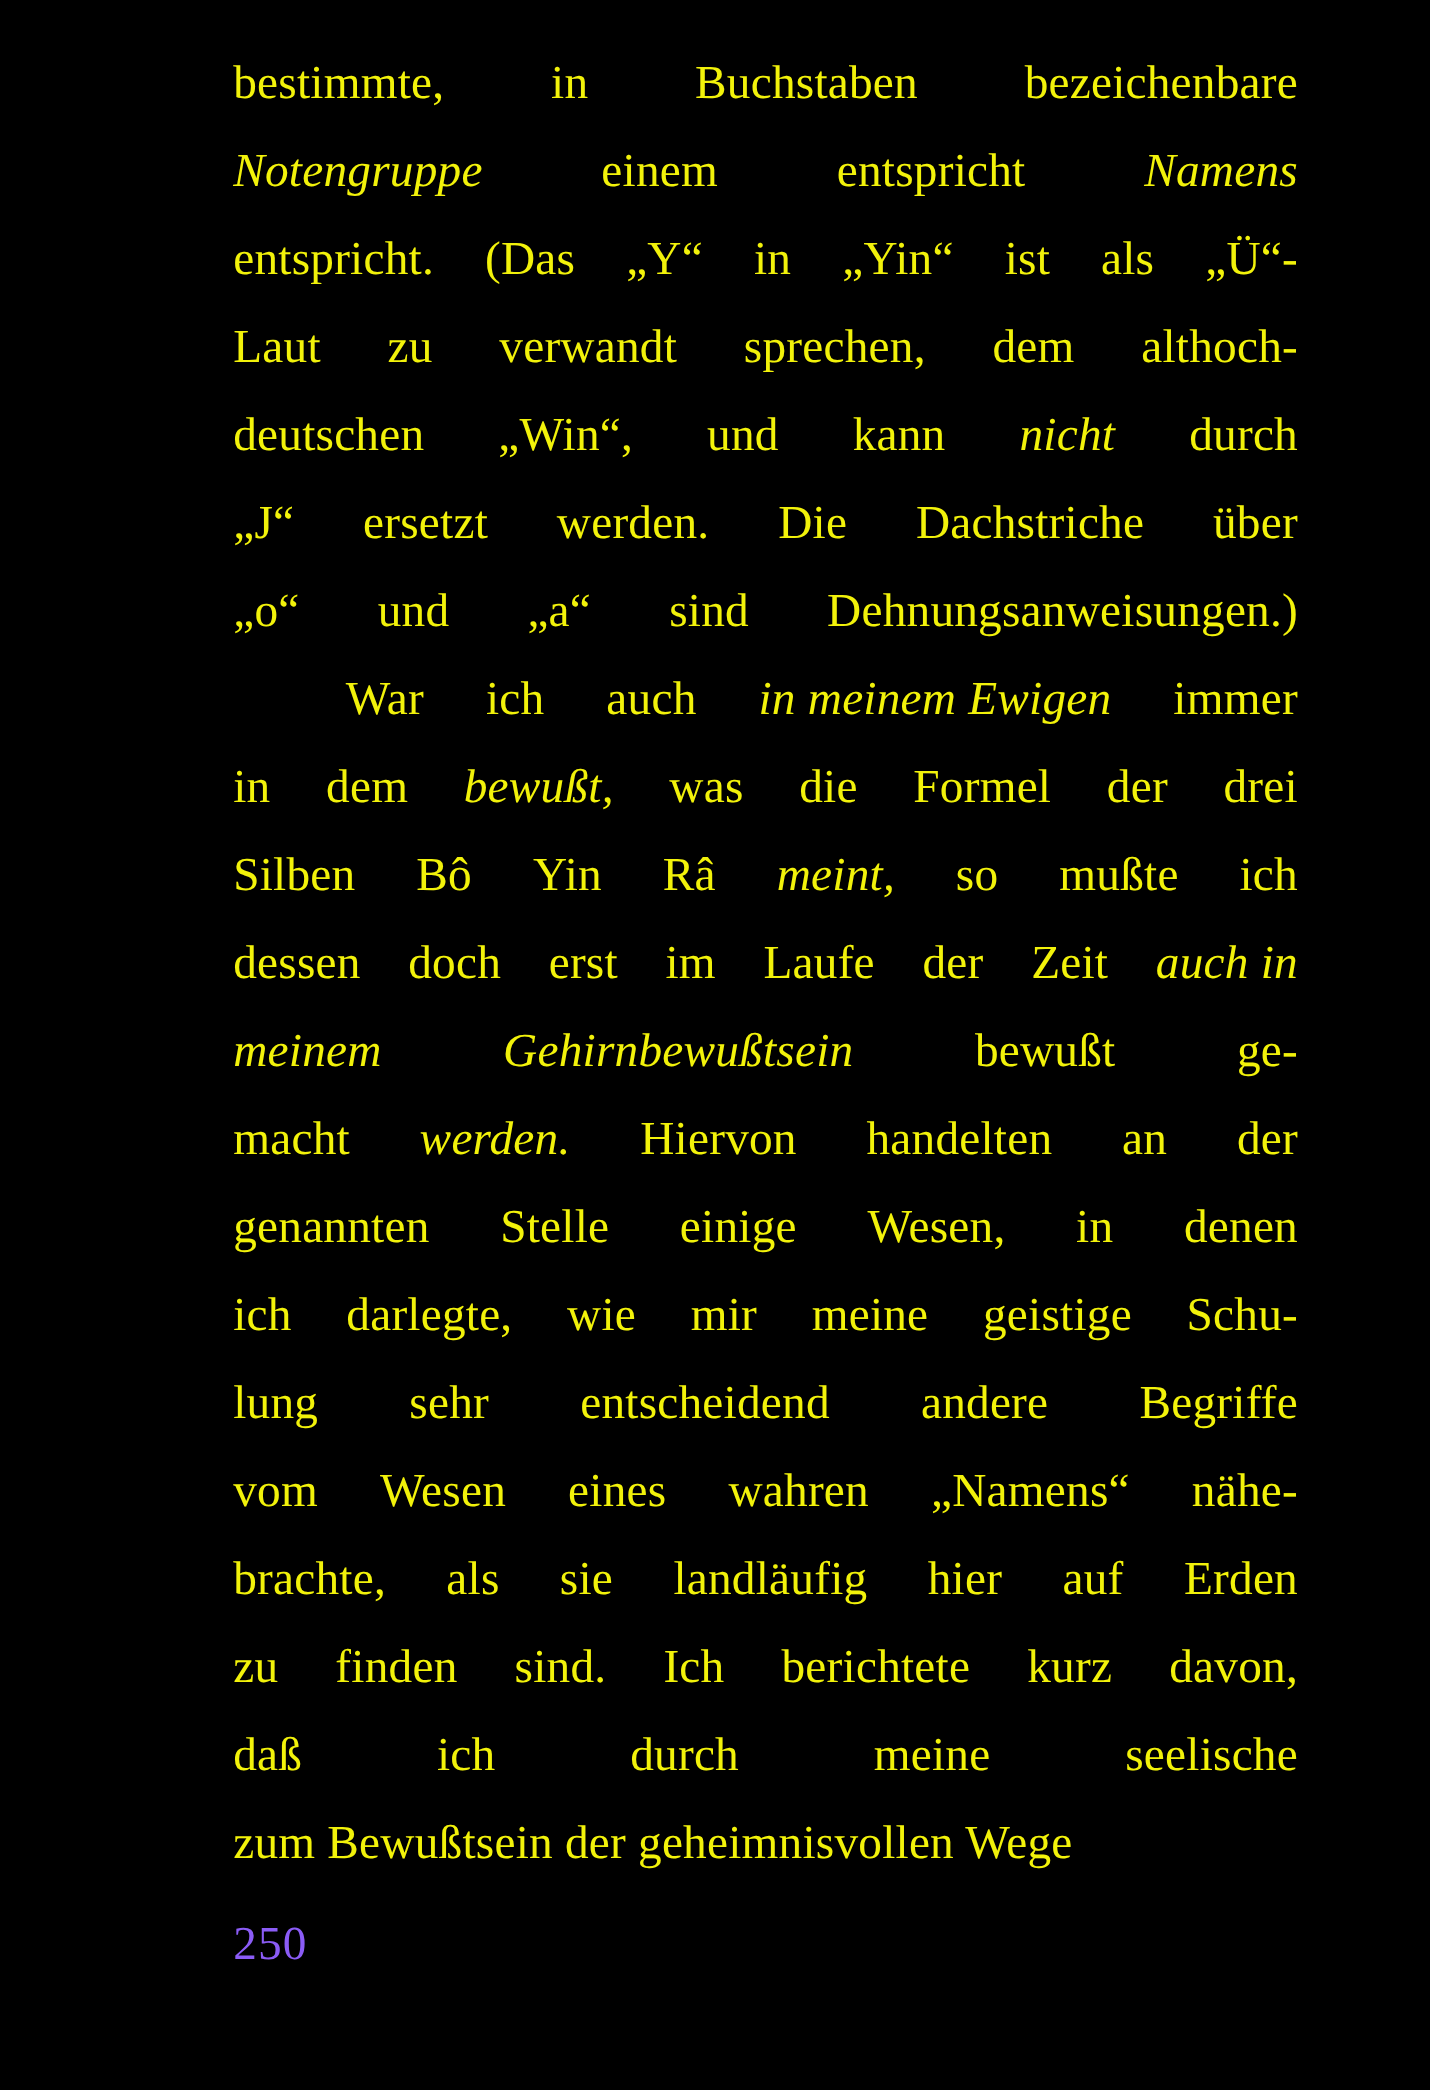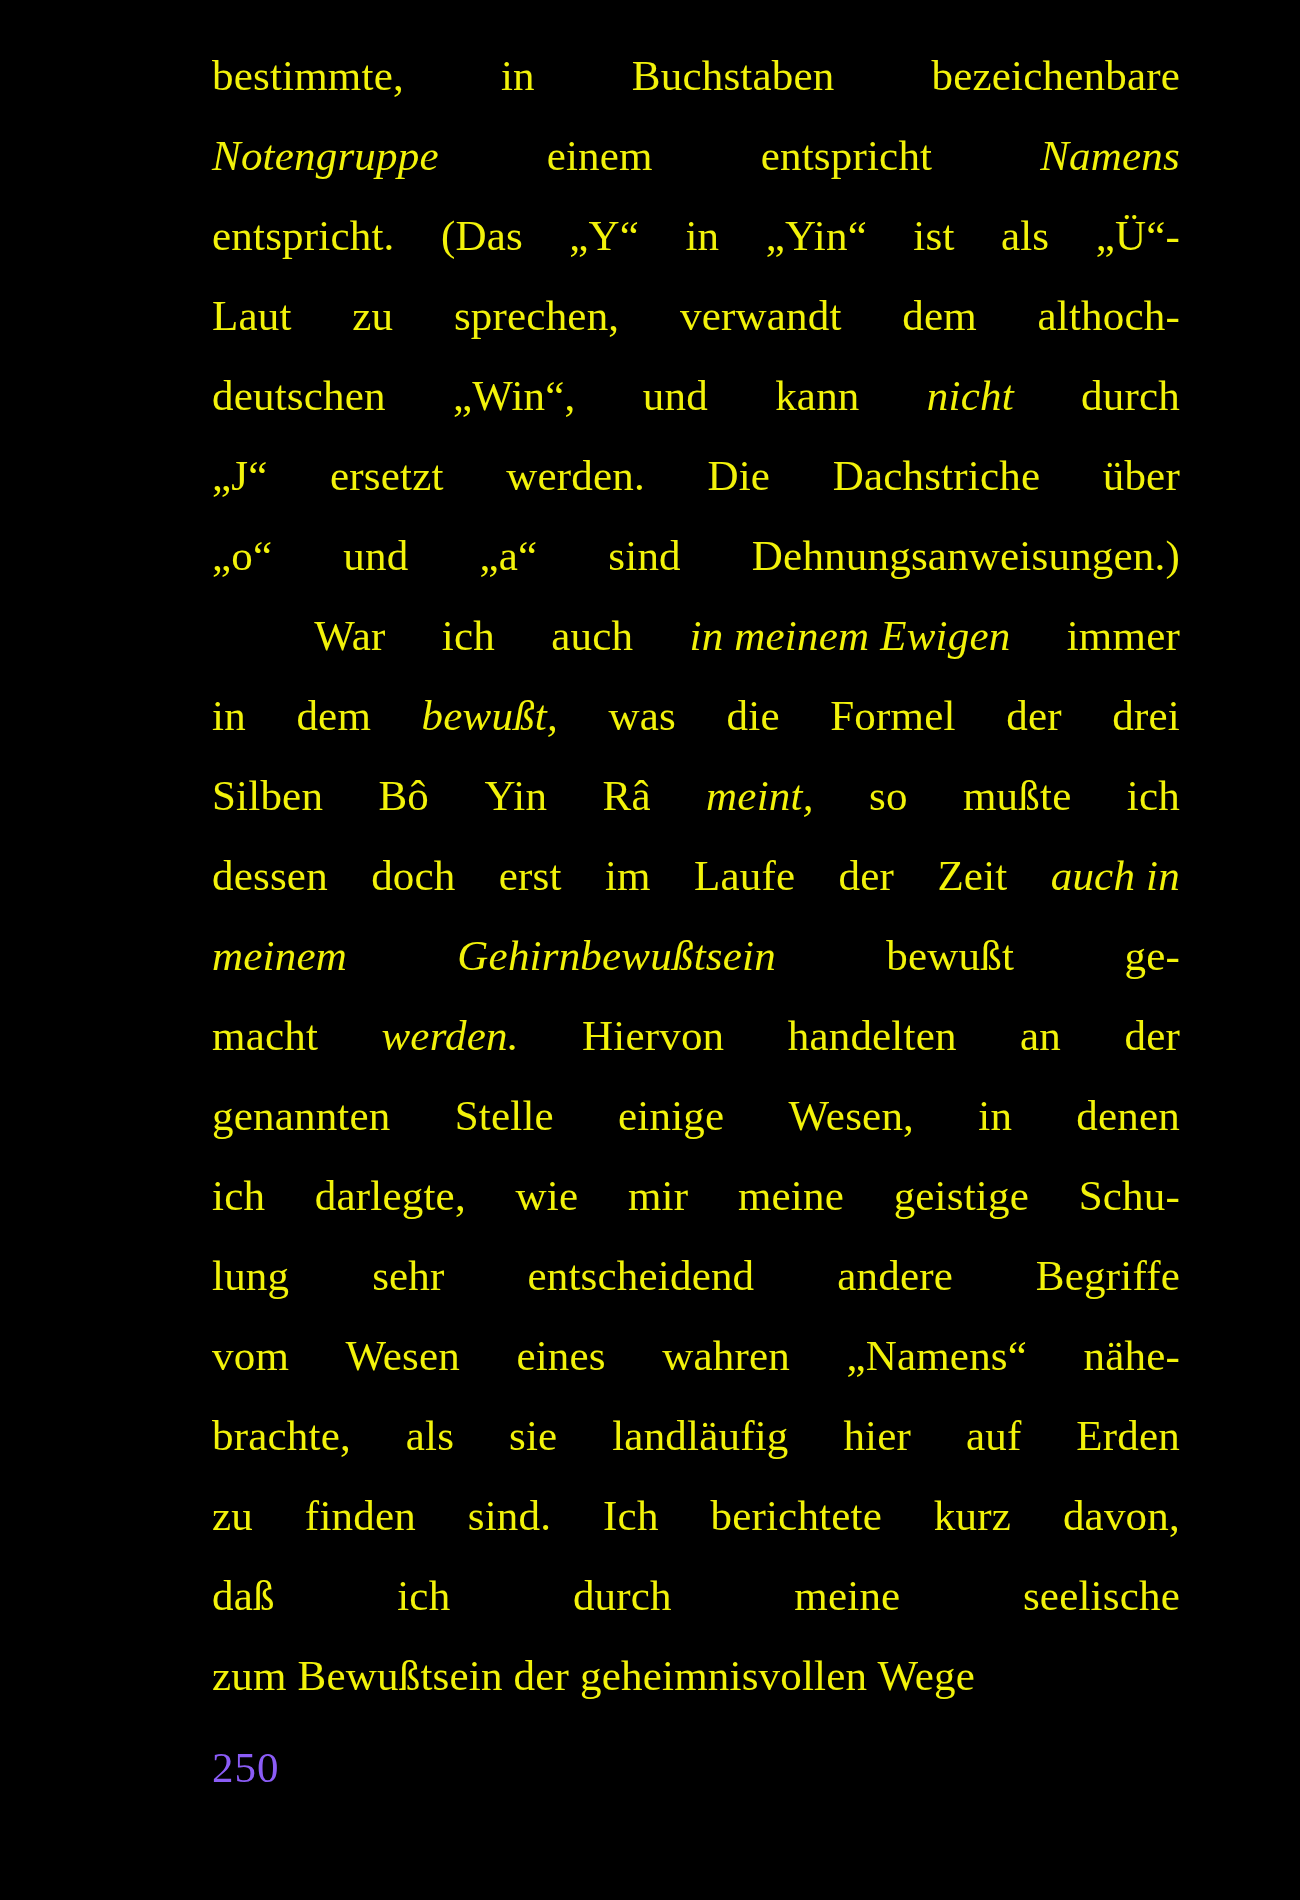--- a/index.html
+++ b/index.html
@@ -99,22 +99,22 @@
       <span>in</span>
       <span>„Yin“</span>
       <span>ist</span>
       <span>als</span>
       <span>„Ü“-</span>
     </div>
 
     <div class="line just">
       <span>Laut</span>
       <span>zu</span>
+      <span>verwandt</span>
       <span>sprechen,</span>
-      <span>verwandt</span>
       <span>dem</span>
       <span>althoch-</span>
     </div>
 
     <div class="line just">
       <span>deutschen</span>
       <span>„Win“,</span>
       <span>und</span>
       <span>kann</span>
       <span class="it">nicht</span>

